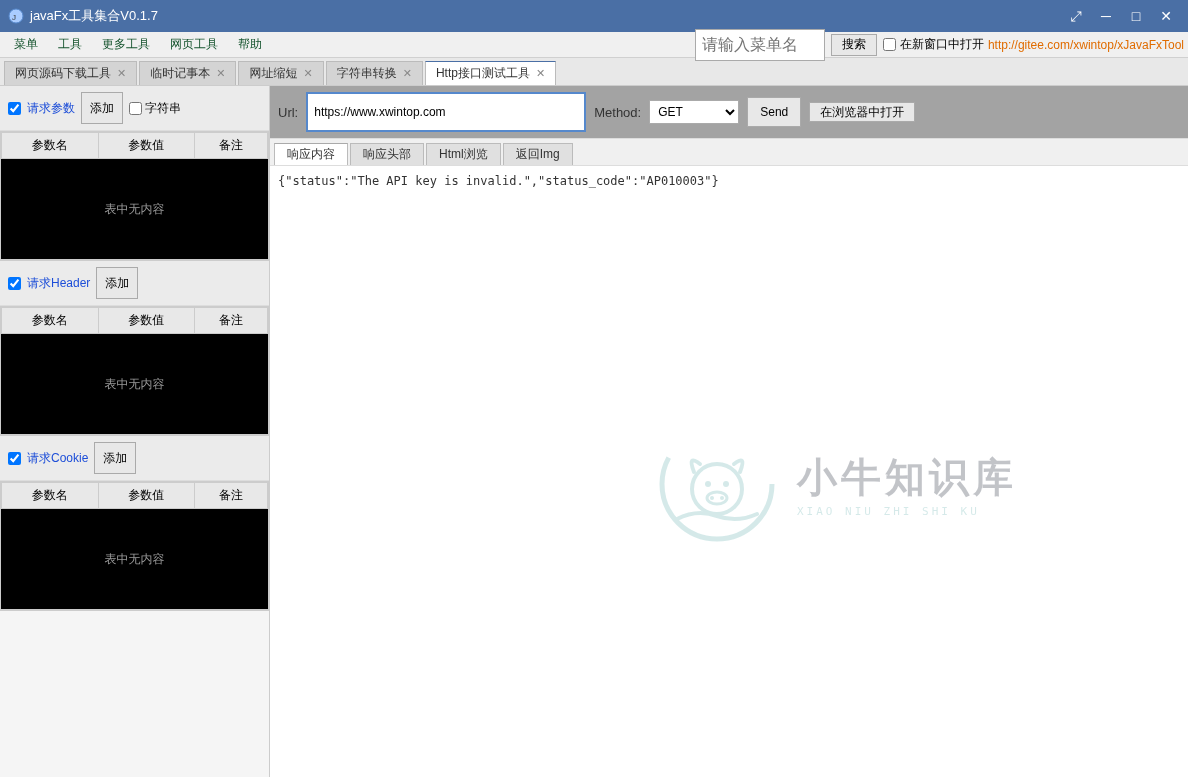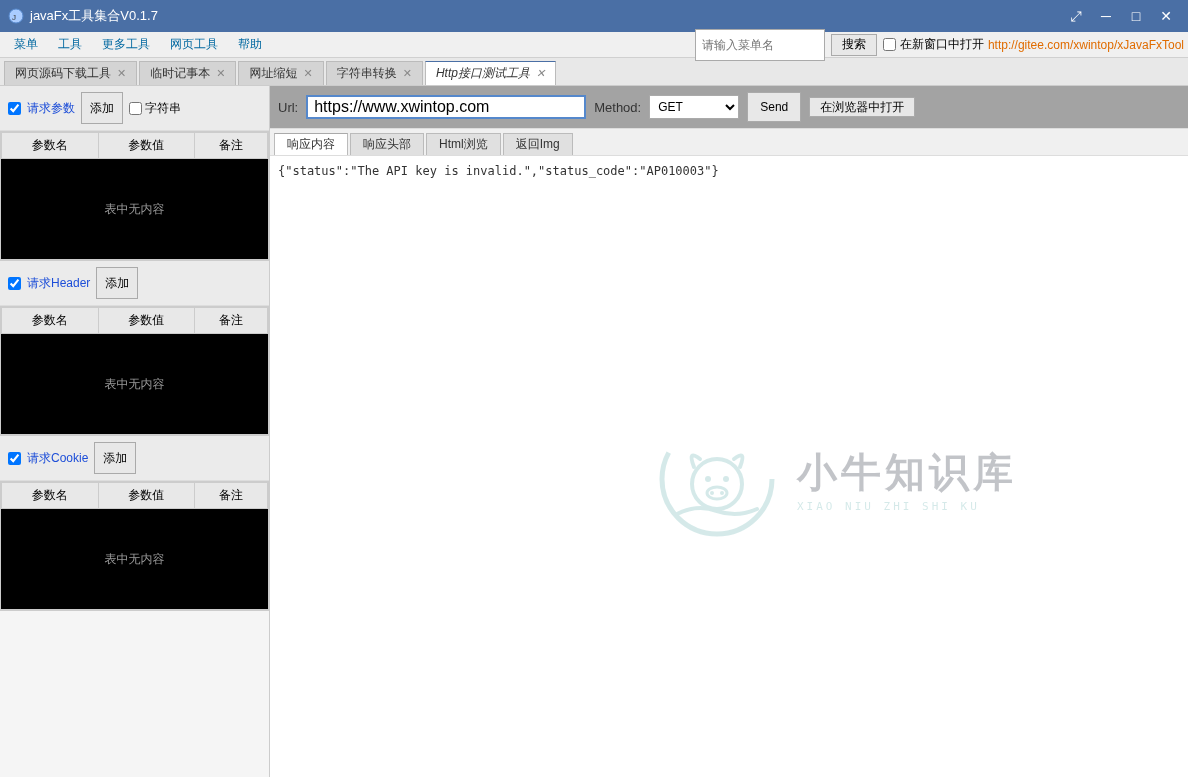--- a/index.html
+++ b/index.html
@@ -36,28 +36,28 @@
       display: flex;
       align-items: center;
       padding: 0 4px;
       gap: 0;
       border-bottom: 1px solid #d0d0d0;
     }
     .menu-item {
       padding: 4px 10px;
       cursor: pointer;
       font-size: 12px;
-      color: #0369a1;
+      color: #14532d;
     }
     .menu-search-area { margin-left: auto; display: flex; align-items: center; gap: 6px; }
     .menu-search-input {
       width: 130px; height: 32px;
       border: 1px solid #aaa;
       padding: 2px 6px;
-      font-size: 12px;
+      font-size: 16px;
       color: #999;
     }
     .search-btn {
       height: 22px; padding: 0 10px;
       background: #e8e8e8;
       border: 1px solid #aaa;
       cursor: pointer;
       font-size: 12px;
     }
     .new-window-area { display: flex; align-items: center; gap: 4px; font-size: 12px; }
@@ -83,21 +83,20 @@
       font-size: 12px;
       display: flex;
       align-items: center;
       gap: 6px;
       color: #333;
     }
     .tab.active {
       background: white;
       border-top: 1px solid #4a6fa5;
       color: #333;
-      font-style: italic;
     }
     .tab-close {
       font-size: 11px;
       color: #888;
       cursor: pointer;
       line-height: 1;
     }
 
     
     .main-content {
@@ -112,24 +111,24 @@
       border-right: 1px solid #ccc;
       overflow-y: auto;
       flex-shrink: 0;
       display: flex;
       flex-direction: column;
     }
     .url-label { font-size: 13px; color: #333; }
     .url-input {
       flex: 1;
       max-width: 280px;
-      height: 24px;
+      height: 40px;
       border: 2px solid #5588cc;
       padding: 2px 6px;
-      font-size: 16px;
+      font-size: 12px;
     }
     .method-label { font-size: 13px; color: #333; }
     .method-select {
       height: 24px;
       border: 1px solid #aaa;
       background: white;
       padding: 0 4px;
       font-size: 12px;
       width: 90px;
     }

